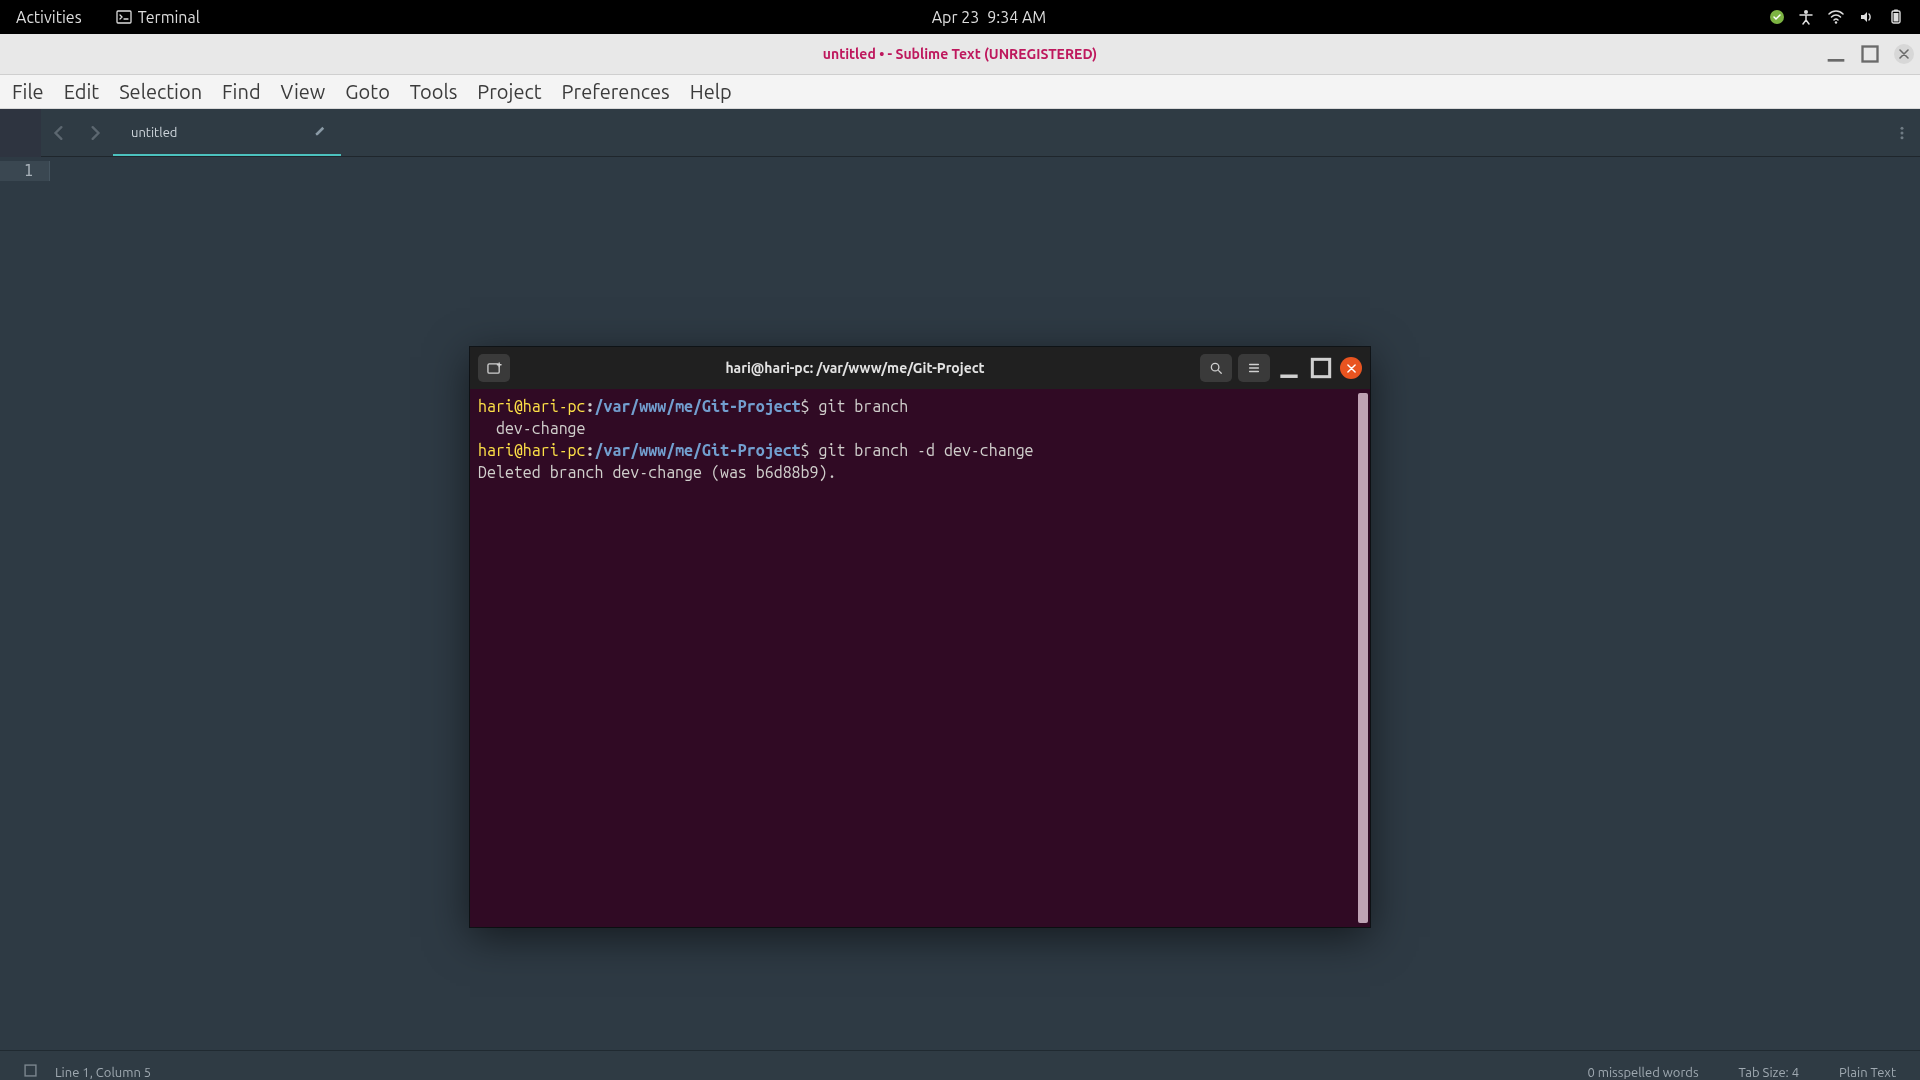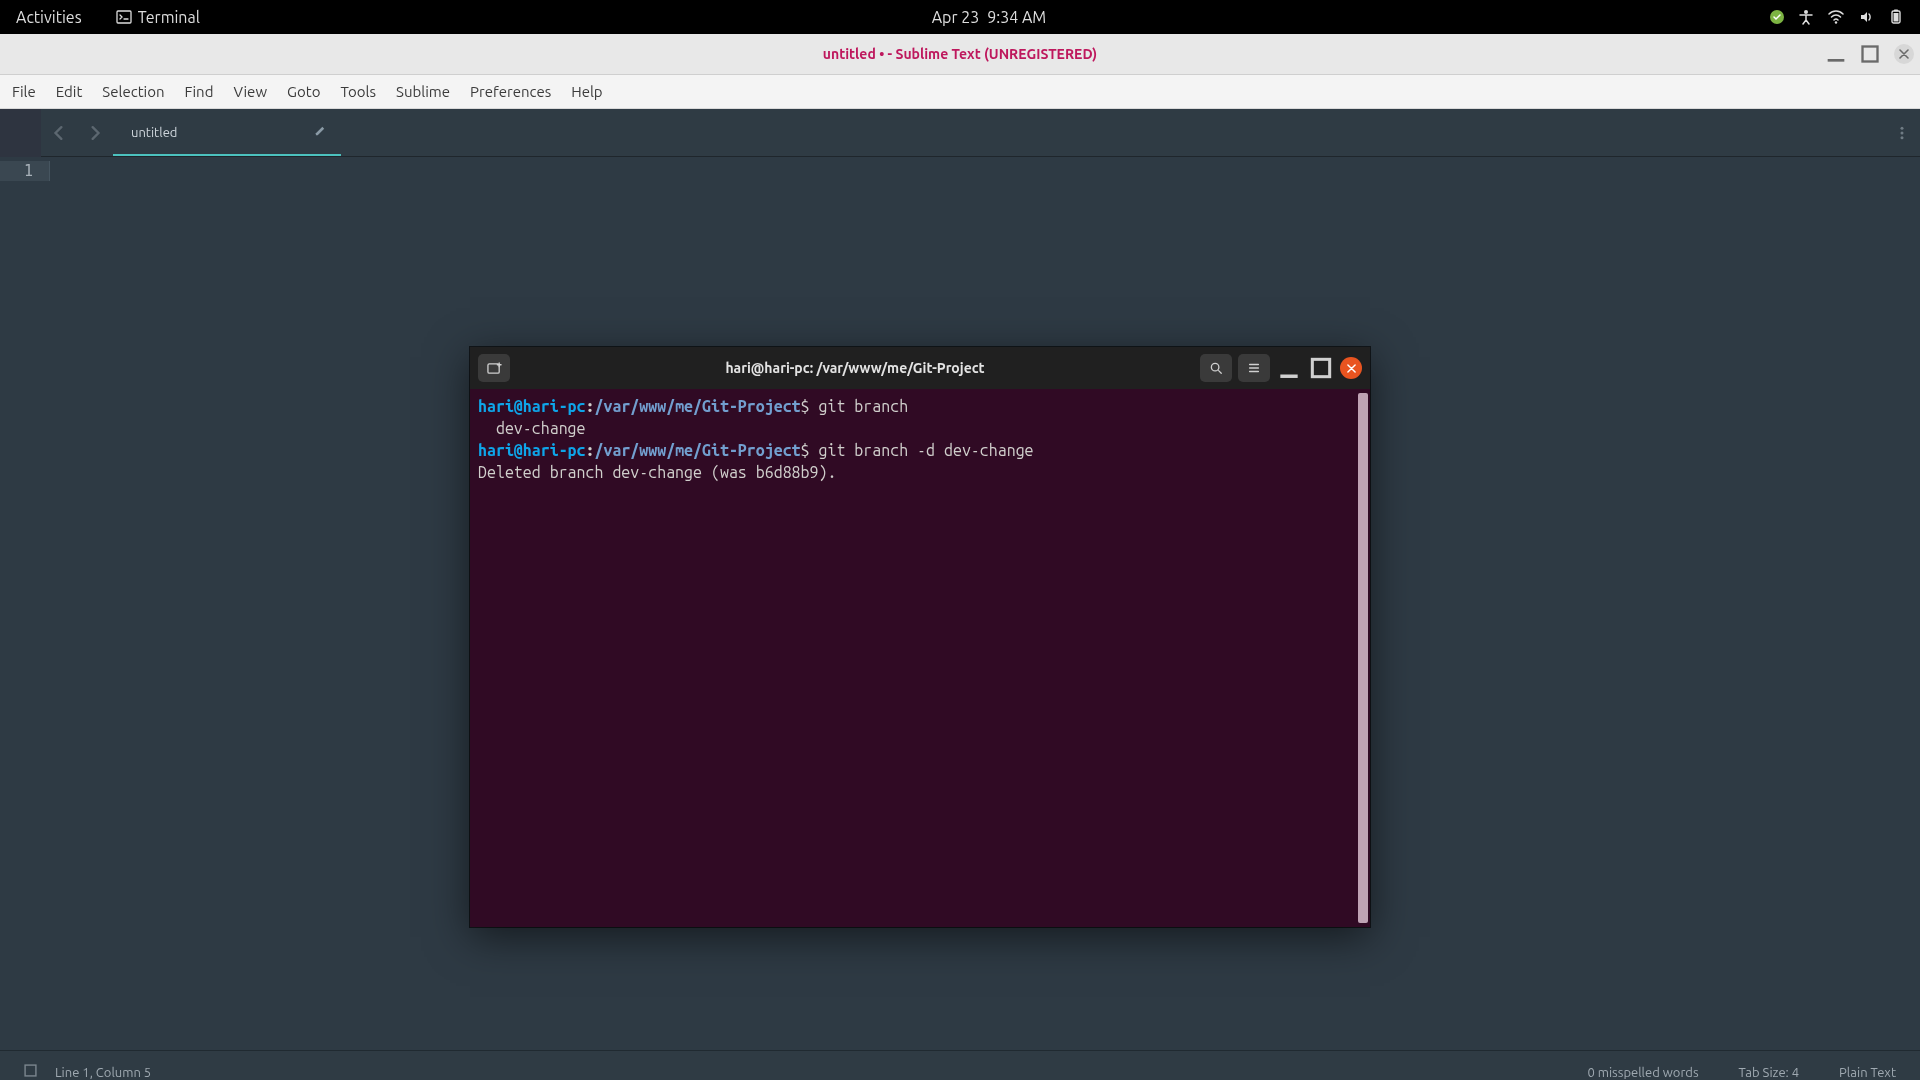--- a/index.html
+++ b/index.html
@@ -58,21 +58,21 @@
 
   
   .sublime-menubar {
     height: 34px;
     background: #f4f4f4;
     color: #3b3b3b;
     display: flex;
     align-items: center;
     padding: 0 2px;
     border-bottom: 1px solid #d9d9d9;
-    font-size: 15px;
+    font-size: 20px;
   }
   .sublime-menubar .menu-item { padding: 6px 10px; }
   
   
   .sublime-tabbar {
     height: 48px;
     background: #2f3b44;
     display: flex;
     align-items: stretch;
     border-bottom: 1px solid #1f262c;
@@ -212,21 +212,21 @@
     color: #d0cfcc;
     position: relative;
   }
   .terminal-body .scrollbar {
     position: absolute;
     right: 2px; top: 4px; bottom: 4px;
     width: 10px;
     background: #bfa3b4;
     border-radius: 2px;
   }
-  .tuser { color: #0ea5e9; font-weight: bold; }
+  .tuser { color: #fde047; font-weight: normal; }
   .tcolon { color: #d0cfcc; font-weight: bold; }
   .tpath { color: #729fcf; font-weight: bold; }
   .tcmd  { color: #d0cfcc; }
   .thl   { color: #34e2e2; }
   .tcaret {
     display: inline-block;
     width: 9px; height: 17px;
     border: 1px solid #d0cfcc;
     margin-left: 2px;
     vertical-align: -2px;
@@ -309,21 +309,21 @@
 </div>
 
 <div class="sublime-menubar">
   <span class="menu-item">File</span>
   <span class="menu-item">Edit</span>
   <span class="menu-item">Selection</span>
   <span class="menu-item">Find</span>
   <span class="menu-item">View</span>
   <span class="menu-item">Goto</span>
   <span class="menu-item">Tools</span>
-  <span class="menu-item">Sublime</span>
+  <span class="menu-item">Project</span>
   <span class="menu-item">Preferences</span>
   <span class="menu-item">Help</span>
 </div>
 
 <div class="sublime-tabbar">
   <div class="tab-nav">
     <svg viewBox="0 0 12 12">
         <path d="M8 1L3 6l5 5" stroke="#5c6770" stroke-width="2" fill="none" stroke-linecap="round"></path>
       </svg>
   </div>

